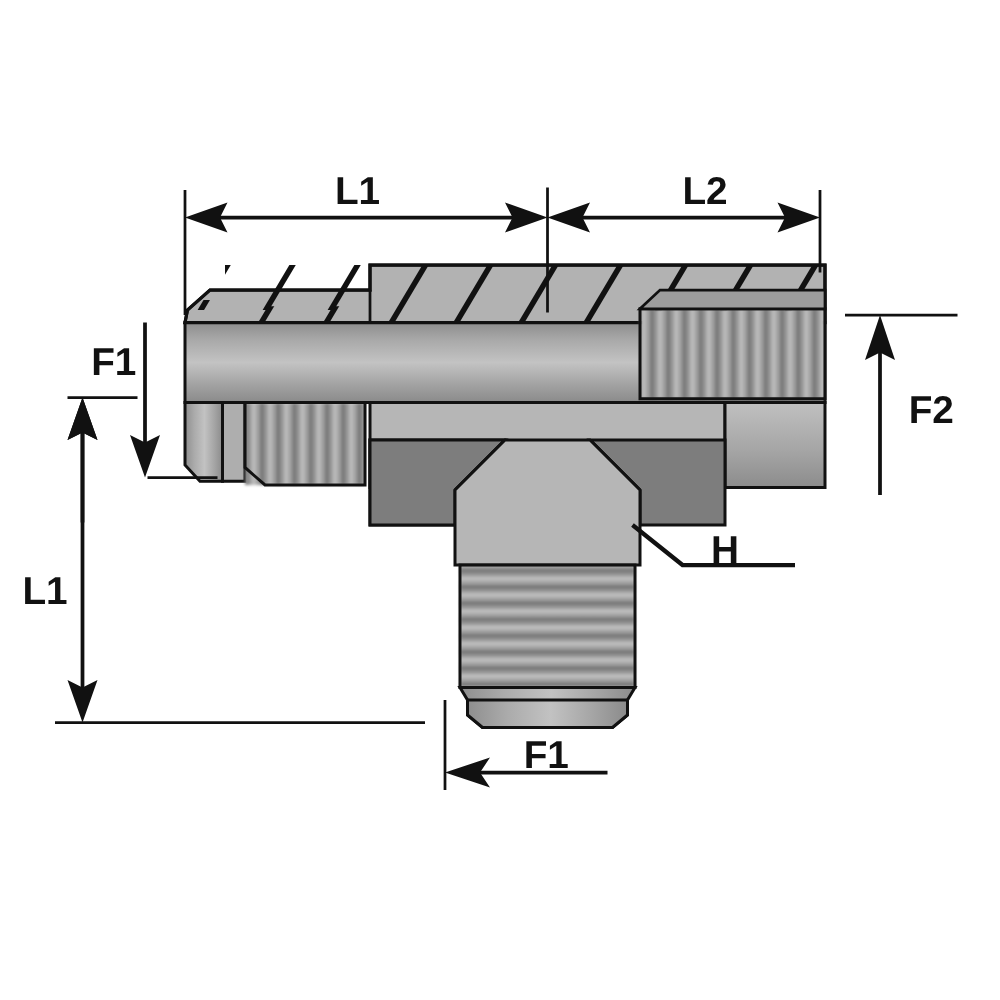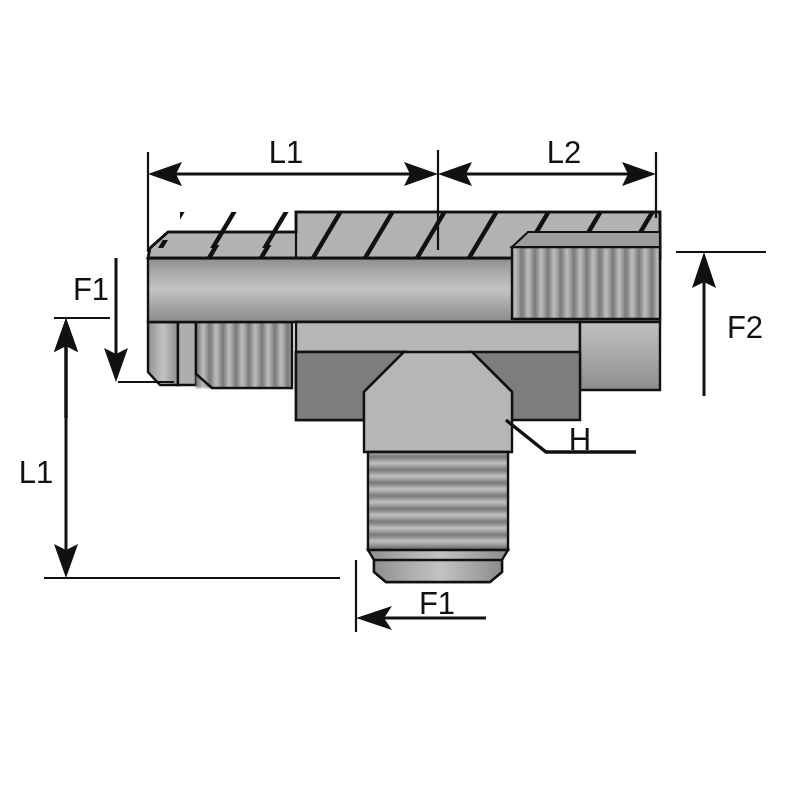--- a/index.html
+++ b/index.html
@@ -7,20 +7,21 @@
     padding: 0;
     background: #ffffff;
   }
   #canvas-wrap {
     position: relative;
     width: 800px;
     height: 800px;
     background: #15803d;
     font-family: "Liberation Sans", sans-serif;
     overflow: hidden;
+    font-weight: bold;
   }
   svg#drawing {
     display: block;
     width: 800px;
     height: 800px;
   }
   .dim-text {
     font-family: "Liberation Sans", sans-serif;
     font-size: 31px;
     fill: #111111;

